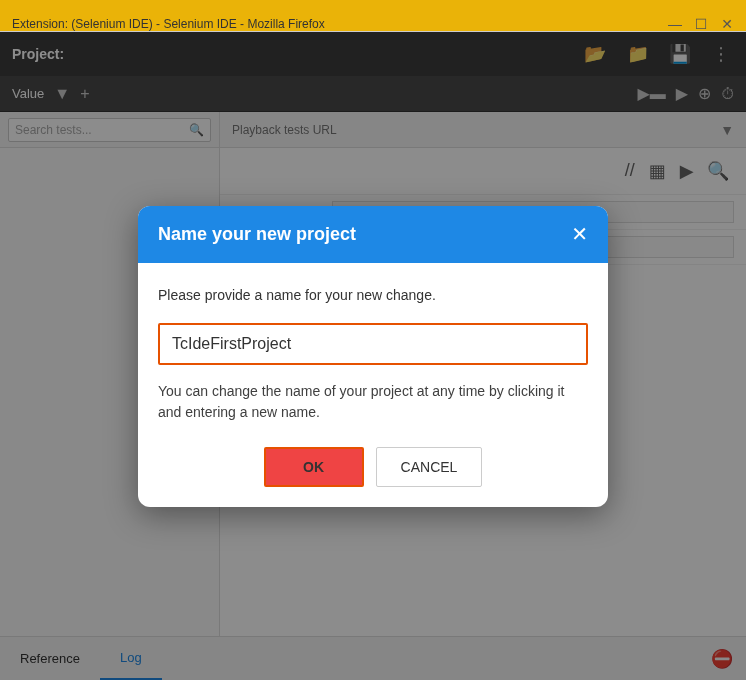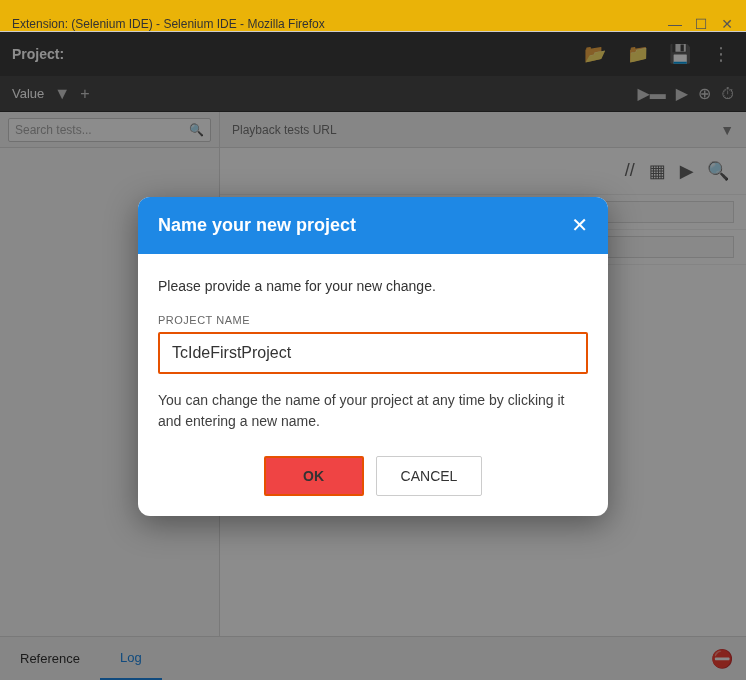--- a/index.html
+++ b/index.html
@@ -399,21 +399,20 @@
   <div class="overlay">
     <div class="dialog">
 
       <div class="dialog-header">
         <span class="dialog-title">Name your new project</span>
         <button class="dialog-close">✕</button>
       </div>
 
       <div class="dialog-body">
         <p class="dialog-description">Please provide a name for your new change.</p>
-        <div class="dialog-field-label">PROJECT NAME</div>
         <input class="dialog-input" type="text" value="TcIdeFirstProject" style="">
         <p class="dialog-hint">You can change the name of your project at any time by clicking it and entering a new name.</p>
         <div class="dialog-actions">
           <button class="btn-ok">OK</button>
           <button class="btn-cancel">CANCEL</button>
         </div>
       </div>
     </div>
   </div>
 

